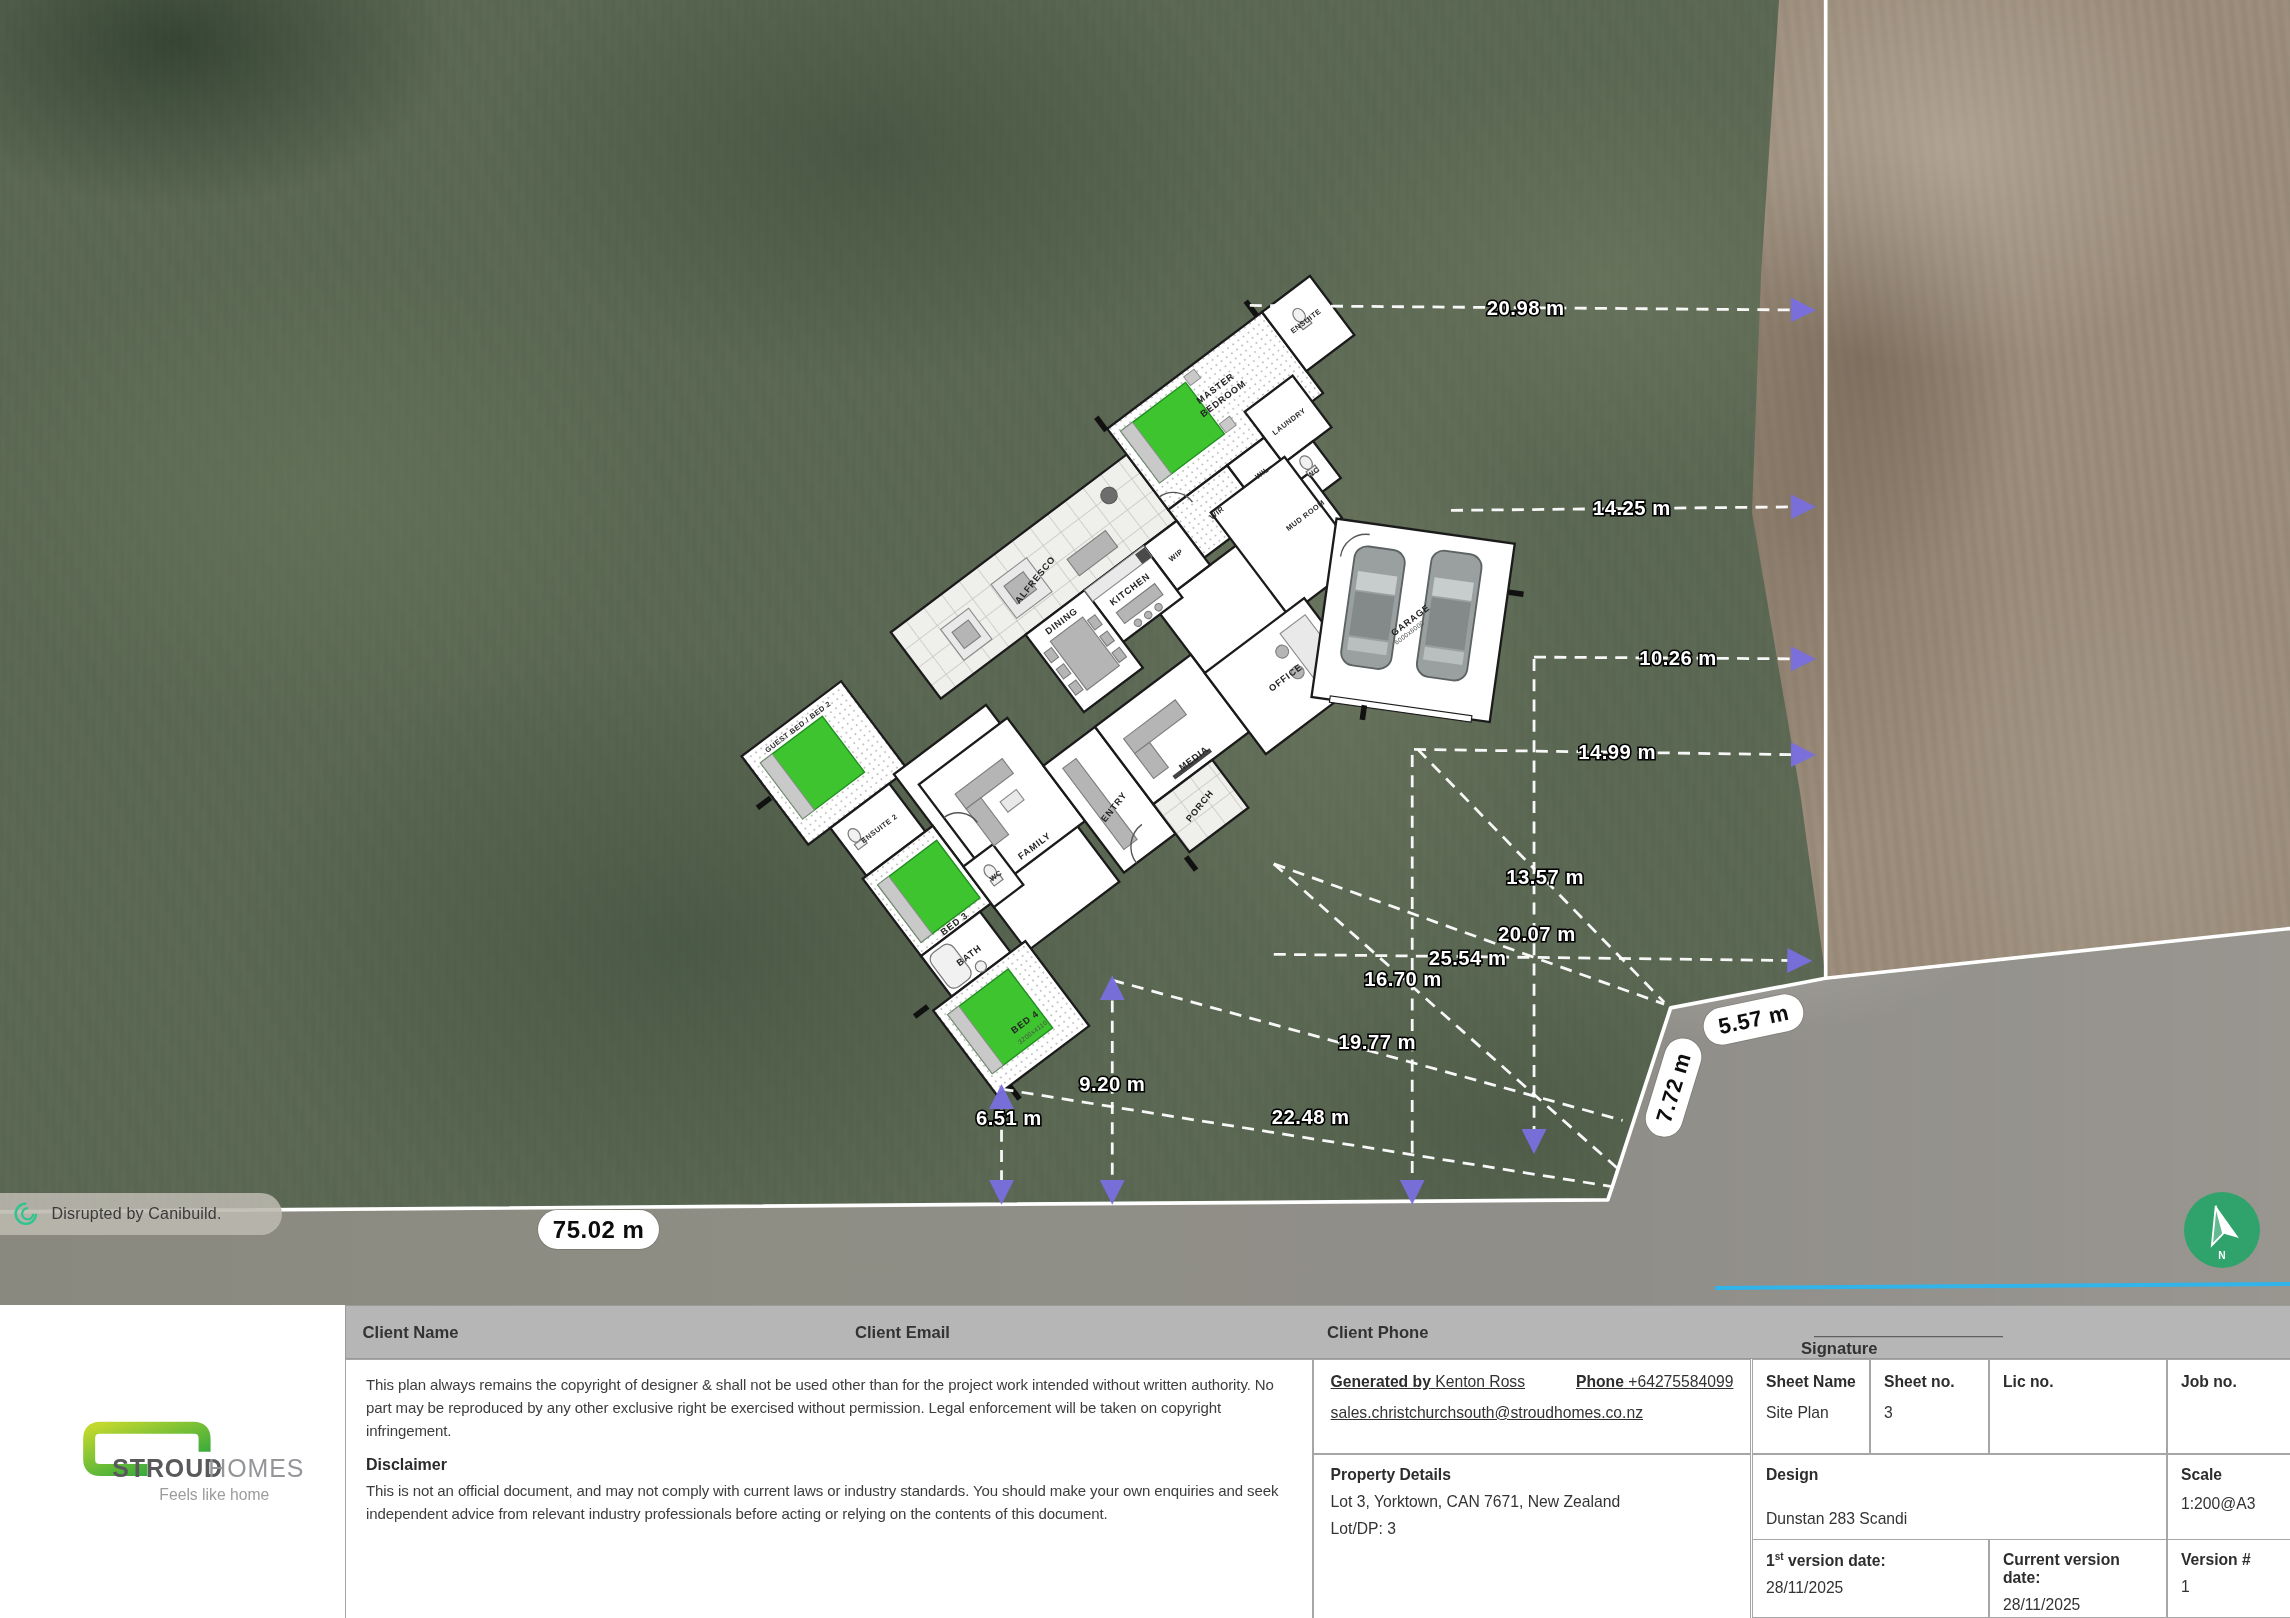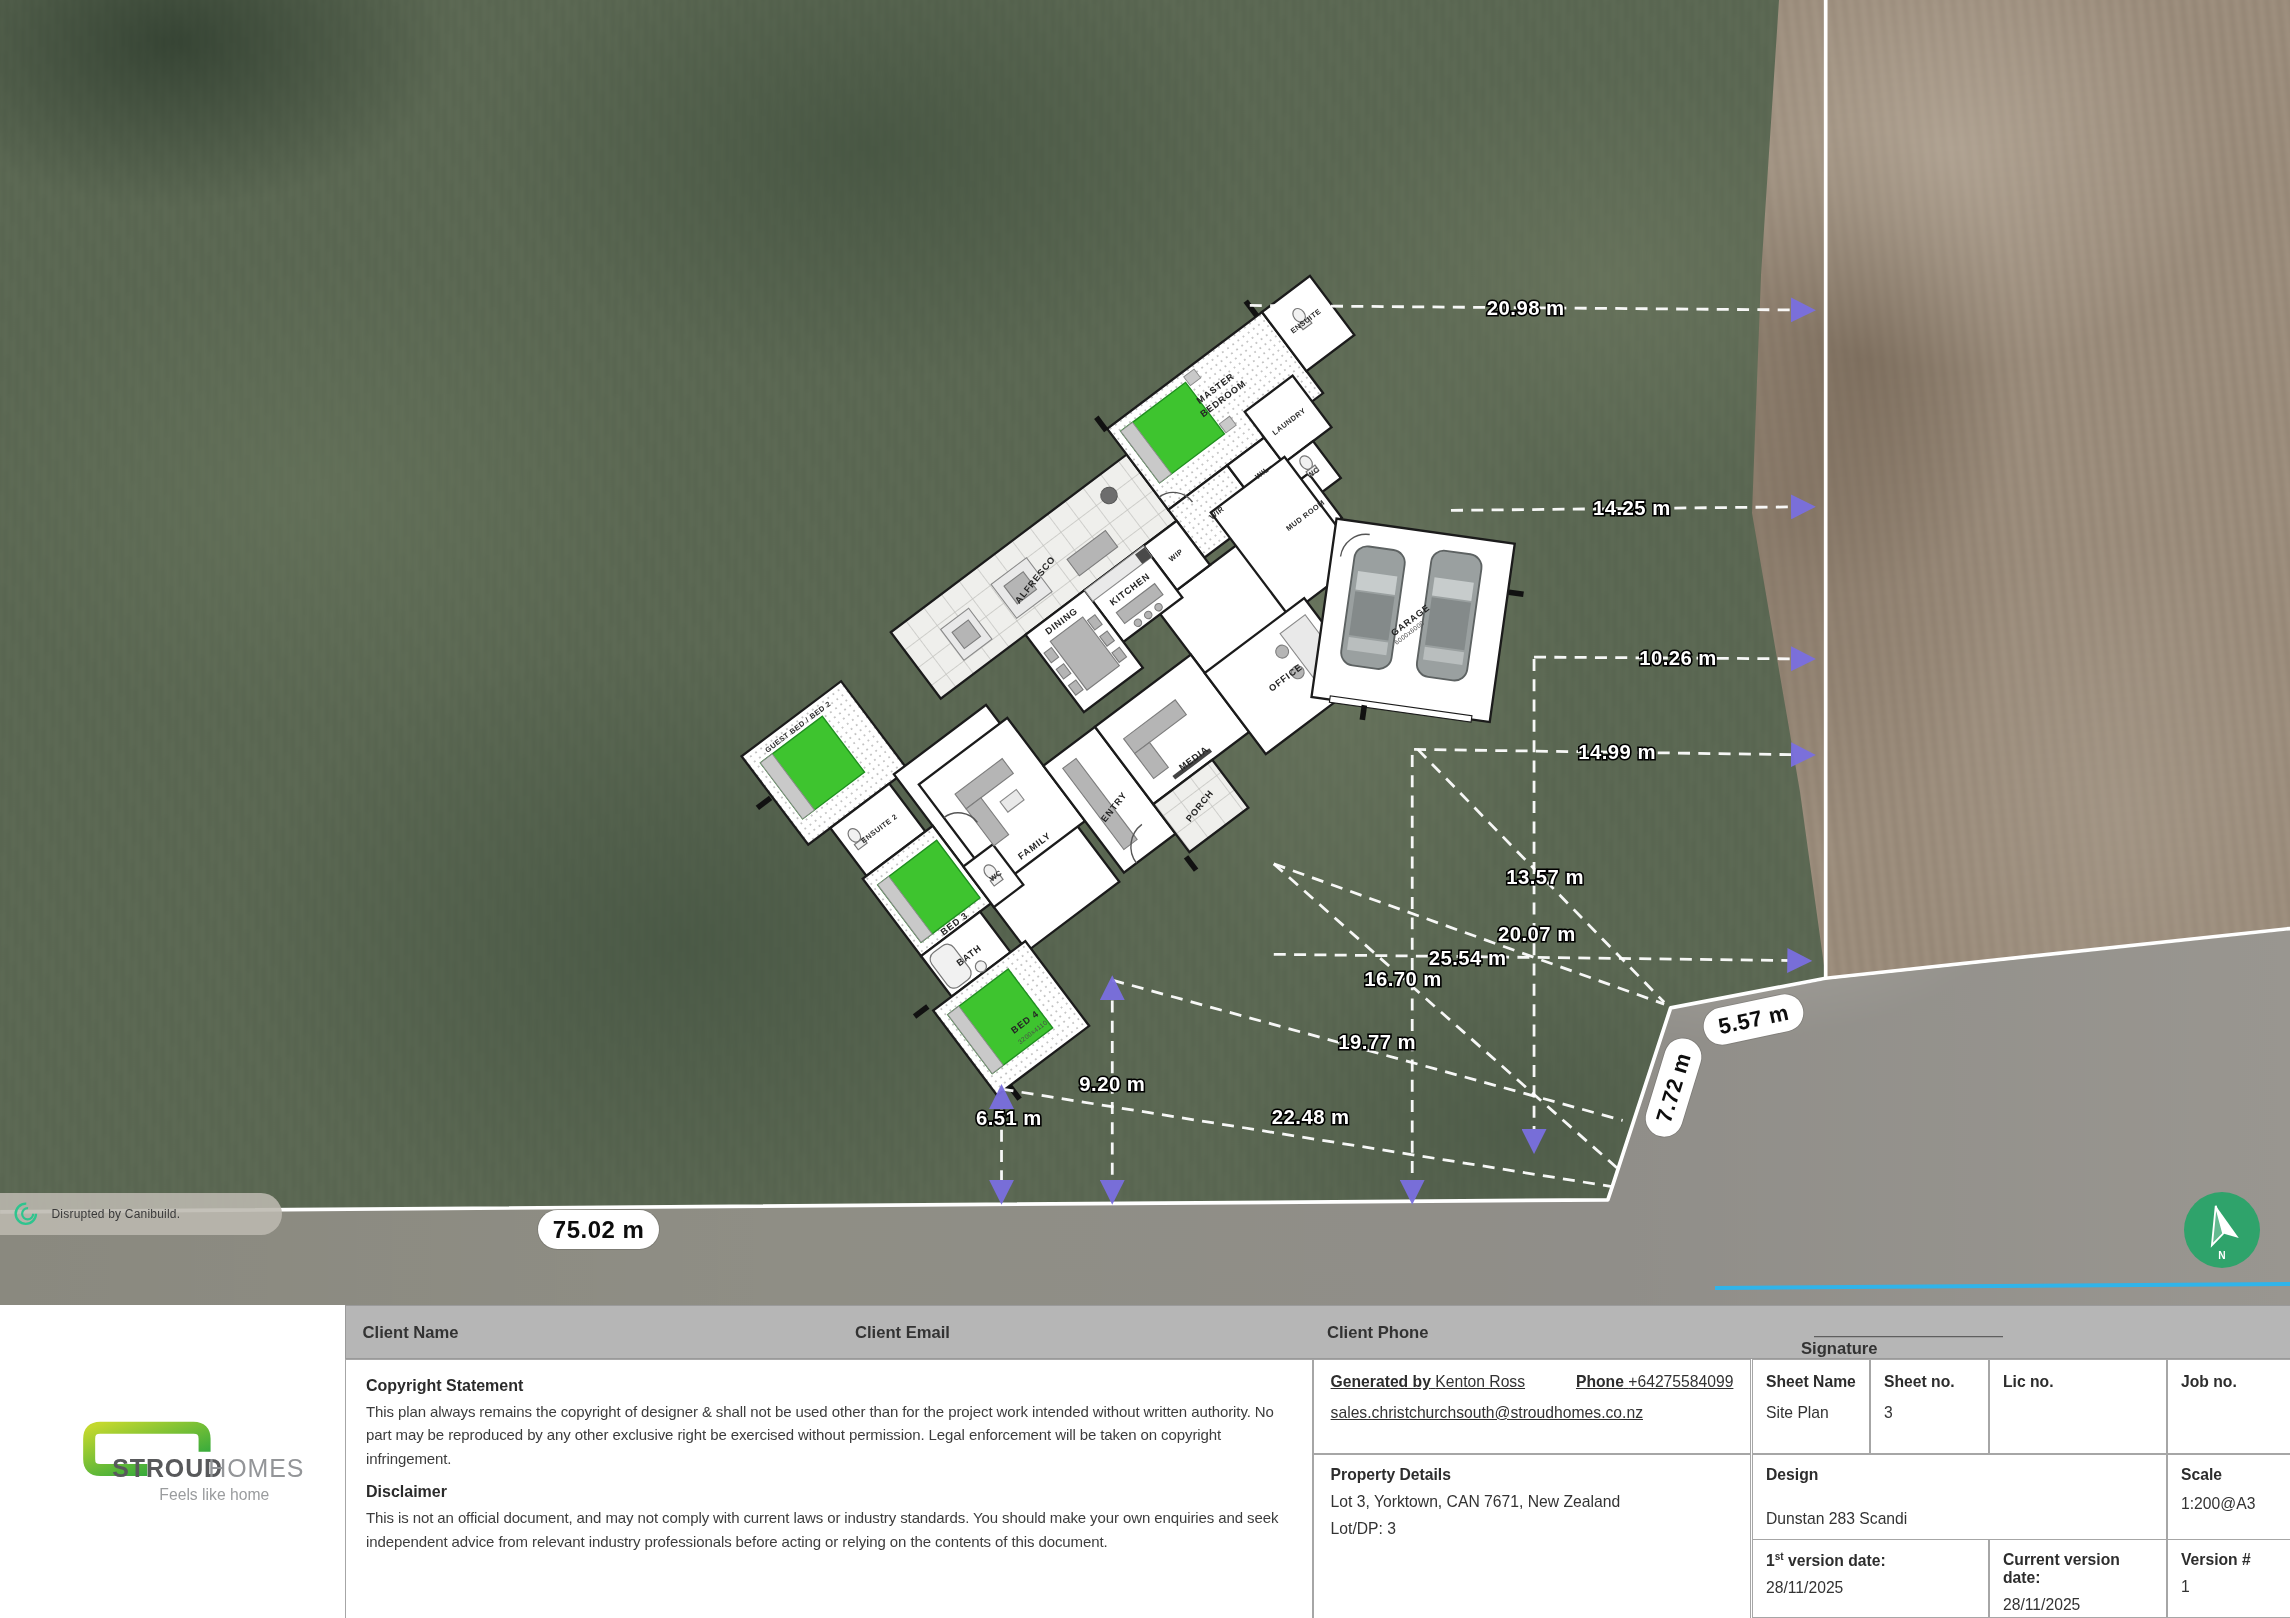--- a/index.html
+++ b/index.html
@@ -59,21 +59,21 @@
   text.rms{font:600 8px "Liberation Sans",sans-serif;fill:#2b2b2b;letter-spacing:.6px;text-anchor:middle;}
   text.rmd{font:400 7px "Liberation Sans",sans-serif;fill:#4a4a4a;letter-spacing:.4px;text-anchor:middle;}
   
   .pill{position:absolute;background:#fff;color:#0d0d0d;font-weight:700;border-radius:20px;
         padding:5.5px 14.8px;font-size:22px;letter-spacing:0.5px;box-shadow:0 0 0 0.9px rgba(0,0,0,.12);white-space:nowrap;}
   #pill-75{left:538px;top:1210px;font-size:24px;}
   #pill-557{left:1703px;top:1001px;transform:rotate(-12deg);}
   #pill-772{left:1623px;top:1069px;transform:rotate(-73deg);}
   #cb-badge{position:absolute;left:0;top:1193px;height:42px;width:282px;background:rgba(188,184,175,.88);
         border-radius:0 22px 22px 0;display:flex;align-items:center;gap:10px;padding-left:12px;box-sizing:border-box;}
-  #cb-badge span{font-size:12px;color:#3a3a3a;letter-spacing:0.2px;}
+  #cb-badge span{font-size:16px;color:#3a3a3a;letter-spacing:0.2px;}
   #north{position:absolute;left:2184px;top:1192px;width:76px;height:76px;border-radius:50%;background:#2fa36b;}
   #cyan-line{position:absolute;left:1715px;top:1284px;width:576px;height:3.7px;background:#30b4ea;transform:rotate(-.4deg);}
   
   .tb-cell{position:absolute;background:#fff;border:0.9px solid #a6a6a6;box-sizing:border-box;
            color:#2f2f2f;font-size:15.7px;padding-left:29px;}
   .tb-cell .lab{font-weight:700;color:#2d2d2d;}
   .tb-cell .val{font-weight:400;color:#333;}
   #tb-header{background:#b6b6b6;border-color:#9a9a9a;}
   #tb-header span{position:absolute;top:16.6px;font-weight:700;font-size:16.6px;color:#333;}
   .para{font-size:15px;line-height:1.55;color:#3d3d3d;margin:5.5px 0 13px 0;letter-spacing:-0.1px;}
@@ -328,21 +328,20 @@
       <span style="left:16.6px;">Client Name</span>
       <span style="left:509px;">Client Email</span>
       <span style="left:981px;">Client Phone</span>
       <span style="left:1455px;">
         <span>Signature</span>
           <span class="sigline"></span>
       </span>
     </div>
 
     <div class="tb-cell" style="left:345px;top:1359px;width:968px;height:260px;padding:7.4px 20px;">
-      <div class="h-lab">Copyright Statement</div>
       <div class="para">This plan always remains the copyright of designer &amp; shall not be used other than for the project work intended without written authority. No part may be reproduced by any other exclusive right be exercised without permission. Legal enforcement will be taken on copyright infringement.</div>
       <div class="h-lab">Disclaimer</div>
       <div class="para">This is not an official document, and may not comply with current laws or industry standards. You should make your own enquiries and seek independent advice from relevant industry professionals before acting or relying on the contents of this document.</div>
     </div>
 
     <div class="tb-cell" style="left:1313px;top:1359px;width:438px;height:95px;padding:13px 16.6px;text-decoration:underline;">
       <div style="display:flex;justify-content:space-between;">
         <span><span class="lab">Generated by</span>
         <span class="val">Kenton Ross</span></span>
         <span><span class="lab">Phone</span>

